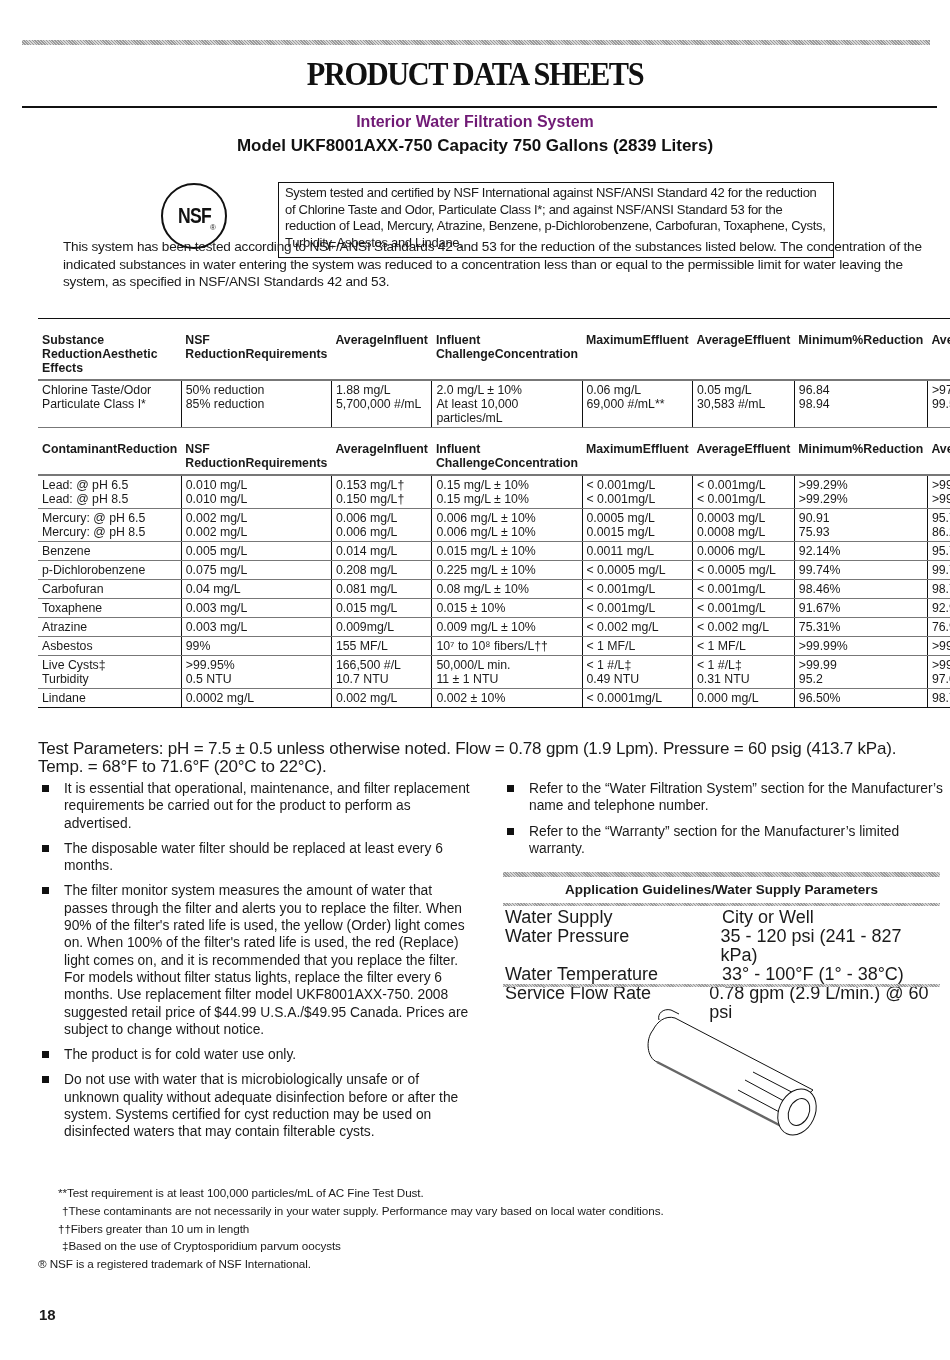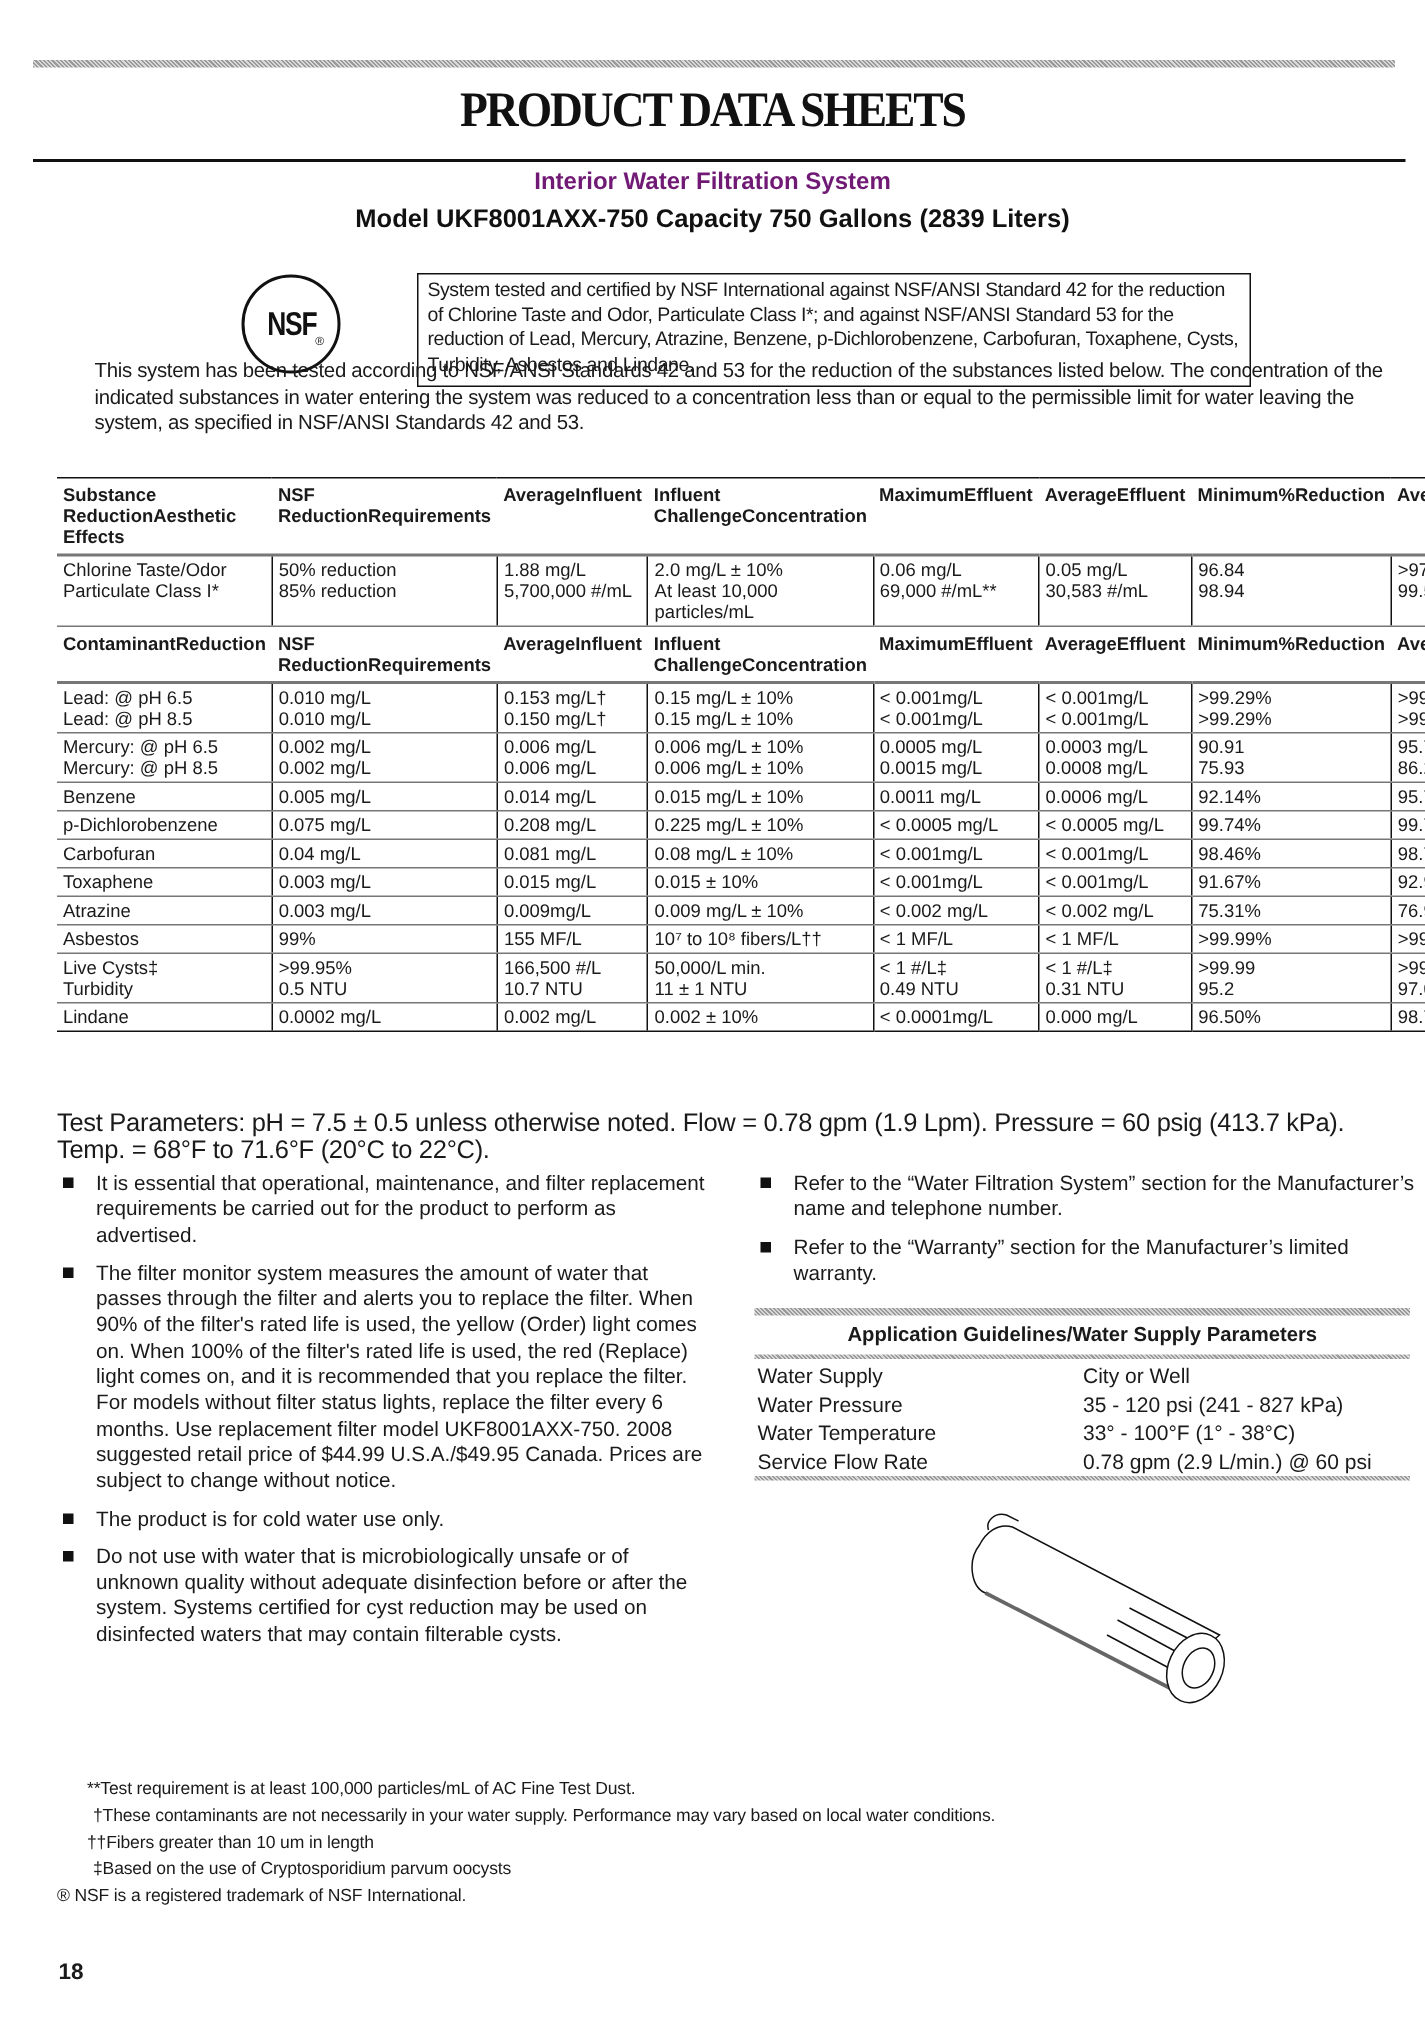--- a/index.html
+++ b/index.html
@@ -25,40 +25,40 @@
   #nsf-logo .reg { position: absolute; right: 9px; top: 38px; font-size: 8px; }
 
   #cert-box { position: absolute; left: 278px; top: 158px; width: 556px; height: 76px; border: 1px solid #111;
     padding: 2px 6px; font-size: 13px; line-height: 16.5px; letter-spacing: -0.3px; margin-top: 24px; }
 
   #intro-para { position: absolute; left: 63px; top: 238px; width: 870px; font-size: 13.6px; line-height: 17.5px; letter-spacing: -0.2px; }
 
   
   #data-table { position: absolute; left: 38px; top: 318px; width: 900px; border-collapse: collapse; font-size: 12.3px; }
   #data-table td, #data-table th { vertical-align: top; text-align: left; padding: 2px 4px; line-height: 14px; }
-  #data-table th { font-weight: bold; padding-top: 4px; padding-bottom: 4px; }
+  #data-table th { font-weight: bold; padding-top: 14px; padding-bottom: 4px; }
   #data-table tr.hdr-top { border-top: 1.5px solid #111; }
   #data-table tr.hdr th { border-bottom: 2px solid #777; }
   #data-table tr.row td { border-bottom: 1.5px solid #777; }
   #data-table tr.row td + td { border-left: 1px solid #111; }
   #data-table tr.row:last-child td { border-bottom: 1.5px solid #111; }
   #data-table td .line { display: block; white-space: nowrap; }
 
   #test-params { position: absolute; left: 38px; top: 740px; width: 900px; font-size: 17px; line-height: 17.5px; letter-spacing: -0.2px; }
 
   .bullet-list { position: absolute; list-style: none; font-size: 13.8px; line-height: 17.3px; }
   .bullet-list li { position: relative; padding-left: 26px; margin-bottom: 8px; }
   .bullet-list li .bullet { position: absolute; left: 4px; top: 5px; width: 7px; height: 7px; background: #111; }
   #left-bullets { left: 38px; top: 780px; width: 440px; }
   #right-bullets { left: 503px; top: 780px; width: 440px; }
 
   #guide-top-hatch { left: 503px; top: 872px; width: 437px; }
   #guide-title { position: absolute; left: 503px; top: 882px; width: 437px; text-align: center; font-weight: bold; font-size: 13.5px; }
   #guide-mid-hatch { left: 503px; top: 903px; width: 437px; height: 3px; }
-  #guide-table { position: absolute; left: 505px; top: 908px; width: 437px; font-size: 14px; line-height: 19px; }
+  #guide-table { position: absolute; left: 505px; top: 908px; width: 437px; font-size: 18px; line-height: 19px; }
   #guide-table .g-row { display: flex; }
   #guide-table .g-label { width: 217px; }
   #guide-bottom-hatch { left: 503px; top: 984px; width: 437px; height: 3px; }
 
   #filter-illustration { position: absolute; left: 635px; top: 1000px; width: 190px; height: 150px; }
 
   #footnotes { position: absolute; left: 38px; top: 1184px; font-size: 11.7px; line-height: 17.8px; letter-spacing: -0.1px; }
   #footnotes div { white-space: nowrap; }
 
   #page-number { position: absolute; left: 39px; top: 1306px; font-weight: bold; font-size: 15px; }
@@ -432,20 +432,21 @@
           <span class="line">98.72%</span>
         </td>
       </tr>
     </tbody>
 </table>
 
 <div id="test-params">Test Parameters: pH = 7.5 ± 0.5 unless otherwise noted. Flow = 0.78 gpm (1.9 Lpm). Pressure = 60 psig (413.7 kPa). Temp. = 68°F to 71.6°F (20°C to 22°C).</div>
 
 <ul class="bullet-list" id="left-bullets">
     <li><span class="bullet"></span><span>It is essential that operational, maintenance, and filter replacement requirements be carried out for the product to perform as advertised.</span></li>
+    <li><span class="bullet"></span><span>The disposable water filter should be replaced at least every 6 months.</span></li>
     <li><span class="bullet"></span><span>The filter monitor system measures the amount of water that passes through the filter and alerts you to replace the filter. When 90% of the filter's rated life is used, the yellow (Order) light comes on. When 100% of the filter's rated life is used, the red (Replace) light comes on, and it is recommended that you replace the filter. For models without filter status lights, replace the filter every 6 months. Use replacement filter model UKF8001AXX-750. 2008 suggested retail price of $44.99 U.S.A./$49.95 Canada. Prices are subject to change without notice.</span></li>
     <li><span class="bullet"></span><span>The product is for cold water use only.</span></li>
     <li><span class="bullet"></span><span>Do not use with water that is microbiologically unsafe or of unknown quality without adequate disinfection before or after the system. Systems certified for cyst reduction may be used on disinfected waters that may contain filterable cysts.</span></li>
   </ul>
 <ul class="bullet-list" id="right-bullets">
     <li><span class="bullet"></span><span>Refer to the “Water Filtration System” section for the Manufacturer’s name and telephone number.</span></li>
     <li><span class="bullet"></span><span>Refer to the “Warranty” section for the Manufacturer’s limited warranty.</span></li>
   </ul>
 
 <div class="hatch-rule" id="guide-top-hatch"></div>

